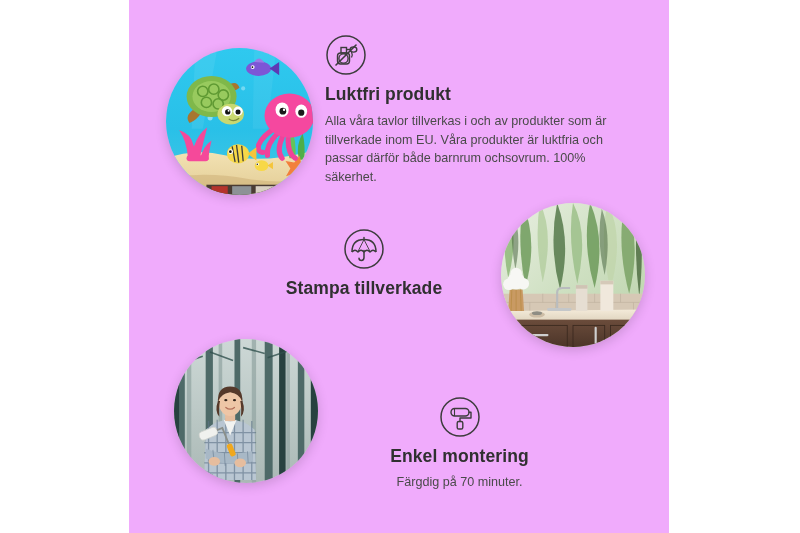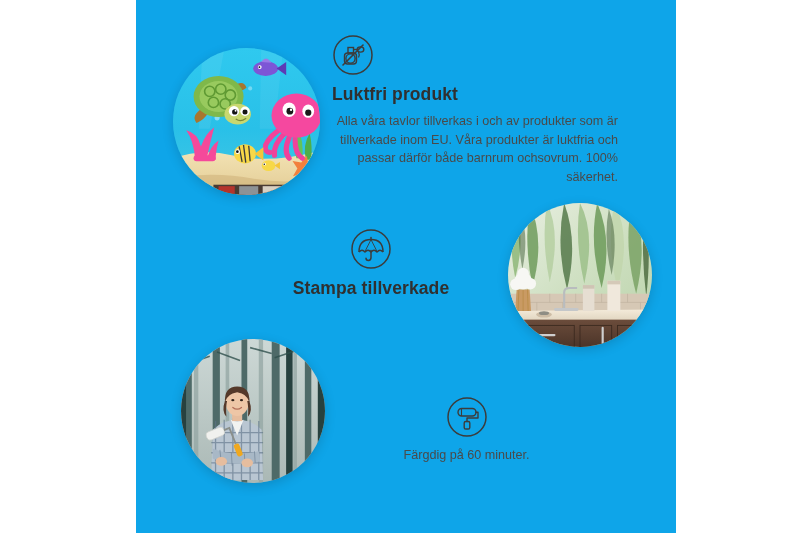--- a/index.html
+++ b/index.html
@@ -16,25 +16,25 @@
   #stage {
     position: relative;
     width: 800px;
     height: 533px;
     background: #ffffff;
   }
 
   
   #panel {
     position: absolute;
-    left: 136px;
+    left: 129px;
     top: 0;
     width: 540px;
     height: 533px;
-    background: #0ea5e9;
+    background: #f0abfc;
     overflow: hidden;
   }
 
   
   .feature {
     position: absolute;
   }
 
   .icon-wrap {
     width: 42px;
@@ -64,21 +64,21 @@
 
   
   #feature-1 {
     left: 196px;
     top: 34px;
     width: 300px;
     text-align: left;
   }
   #feature-1 .icon-wrap { margin-left: 0px; margin-bottom: 8px; }
   #feature-1 .feature-title { margin-bottom: 6px; }
-  #feature-1 .feature-desc { width: 286px; text-align: right; }
+  #feature-1 .feature-desc { width: 286px; }
 
   
   #feature-2 {
     left: 80px;
     top: 228px;
     width: 310px;
     text-align: center;
   }
   #feature-2 .icon-wrap { margin: 0 auto 8px auto; }
   #feature-2 .feature-title { margin-bottom: 5px; }
@@ -456,17 +456,18 @@
 
           <rect x="12" y="12.5" width="18" height="7.5" rx="3.7" fill="none" stroke="#3c3c3c" stroke-width="1.4"></rect>
 
           <line x1="15.5" y1="12.5" x2="15.5" y2="20" stroke="#3c3c3c" stroke-width="1.1"></line>
 
           <path d="M30 16.2 L32 16.2 L32 22 L21 22 L21 25.5" fill="none" stroke="#3c3c3c" stroke-width="1.4" stroke-linejoin="round" stroke-linecap="round"></path>
 
           <rect x="18.2" y="25.5" width="5.6" height="7.5" rx="1.6" fill="none" stroke="#3c3c3c" stroke-width="1.4"></rect>
         </svg>
       </span>
-      <div class="feature-desc">Färgdig på 60 minuter.</div>
+      <div class="feature-title">Enkel montering</div>
+      <div class="feature-desc">Färgdig på 70 minuter.</div>
     </div>
 
   </div>
 </div>
 
 </body></html>

